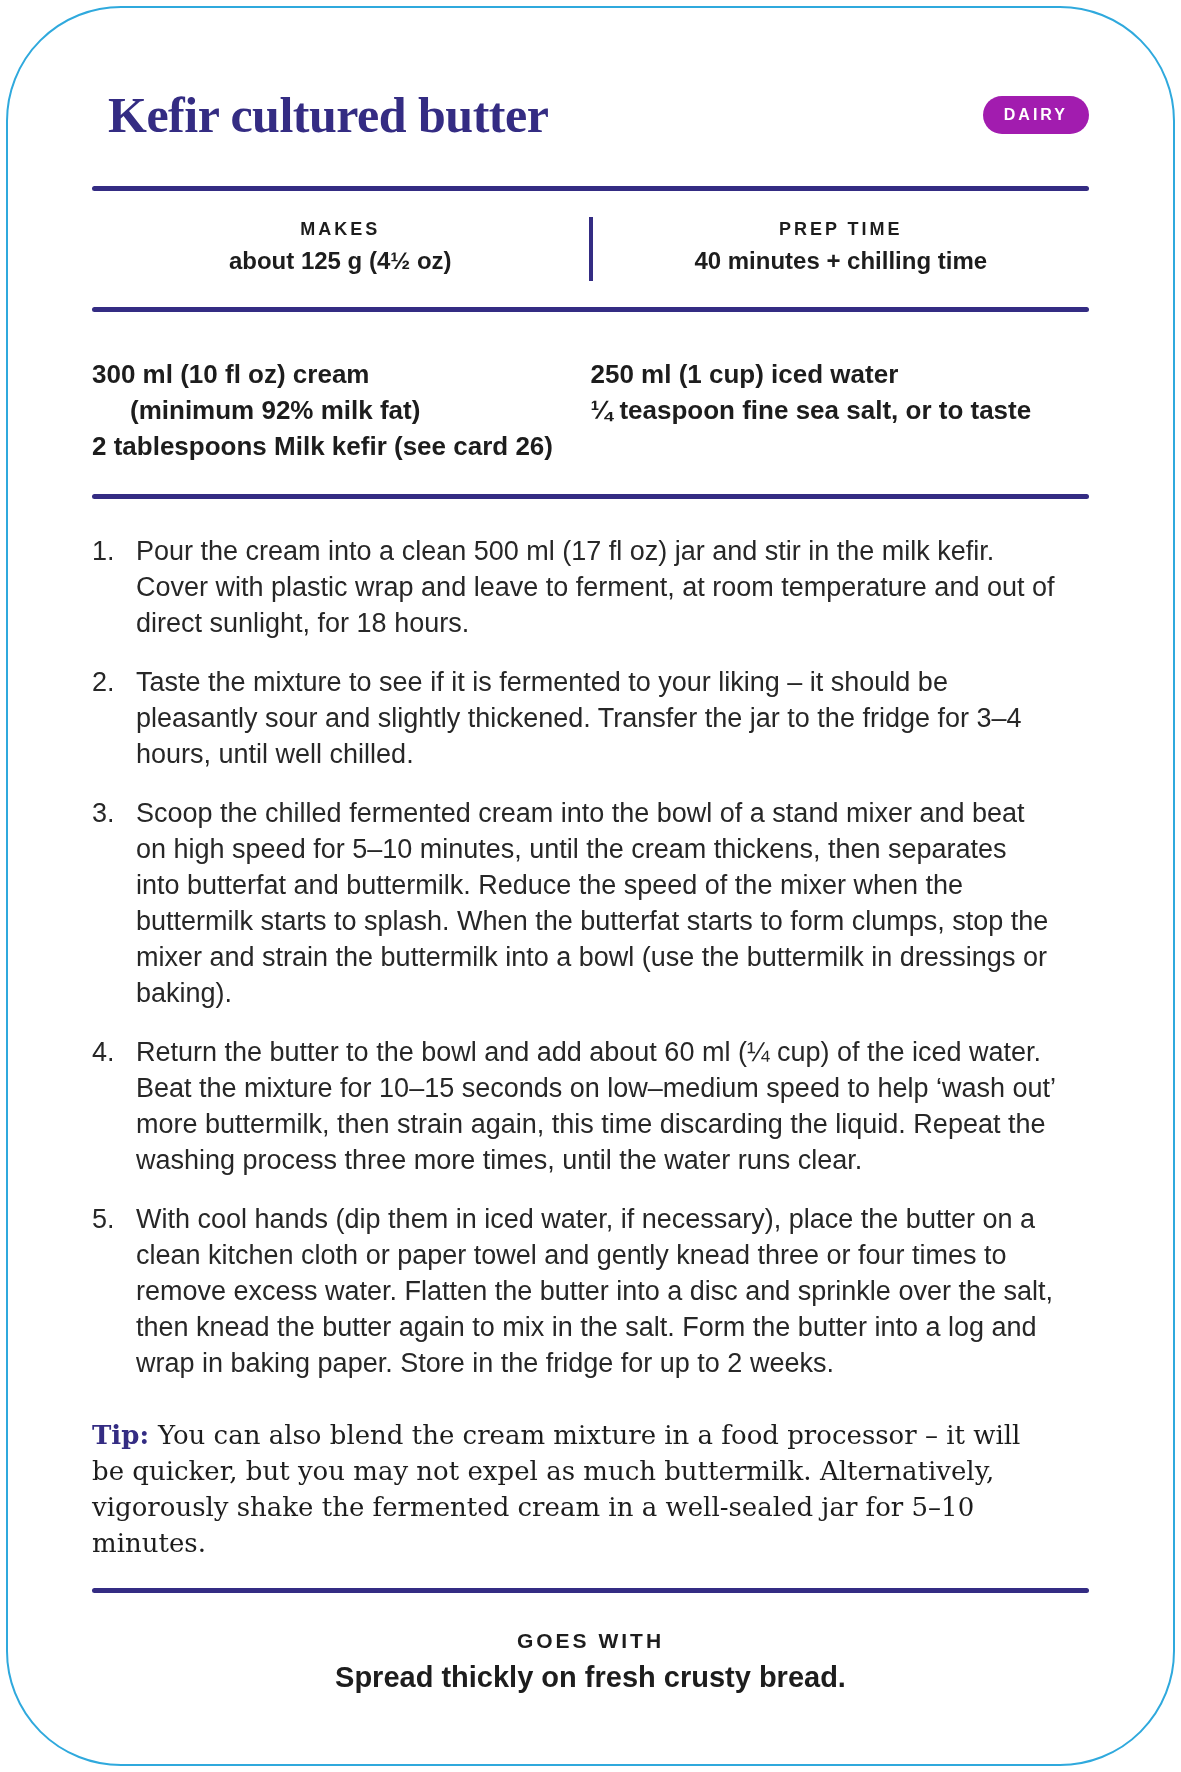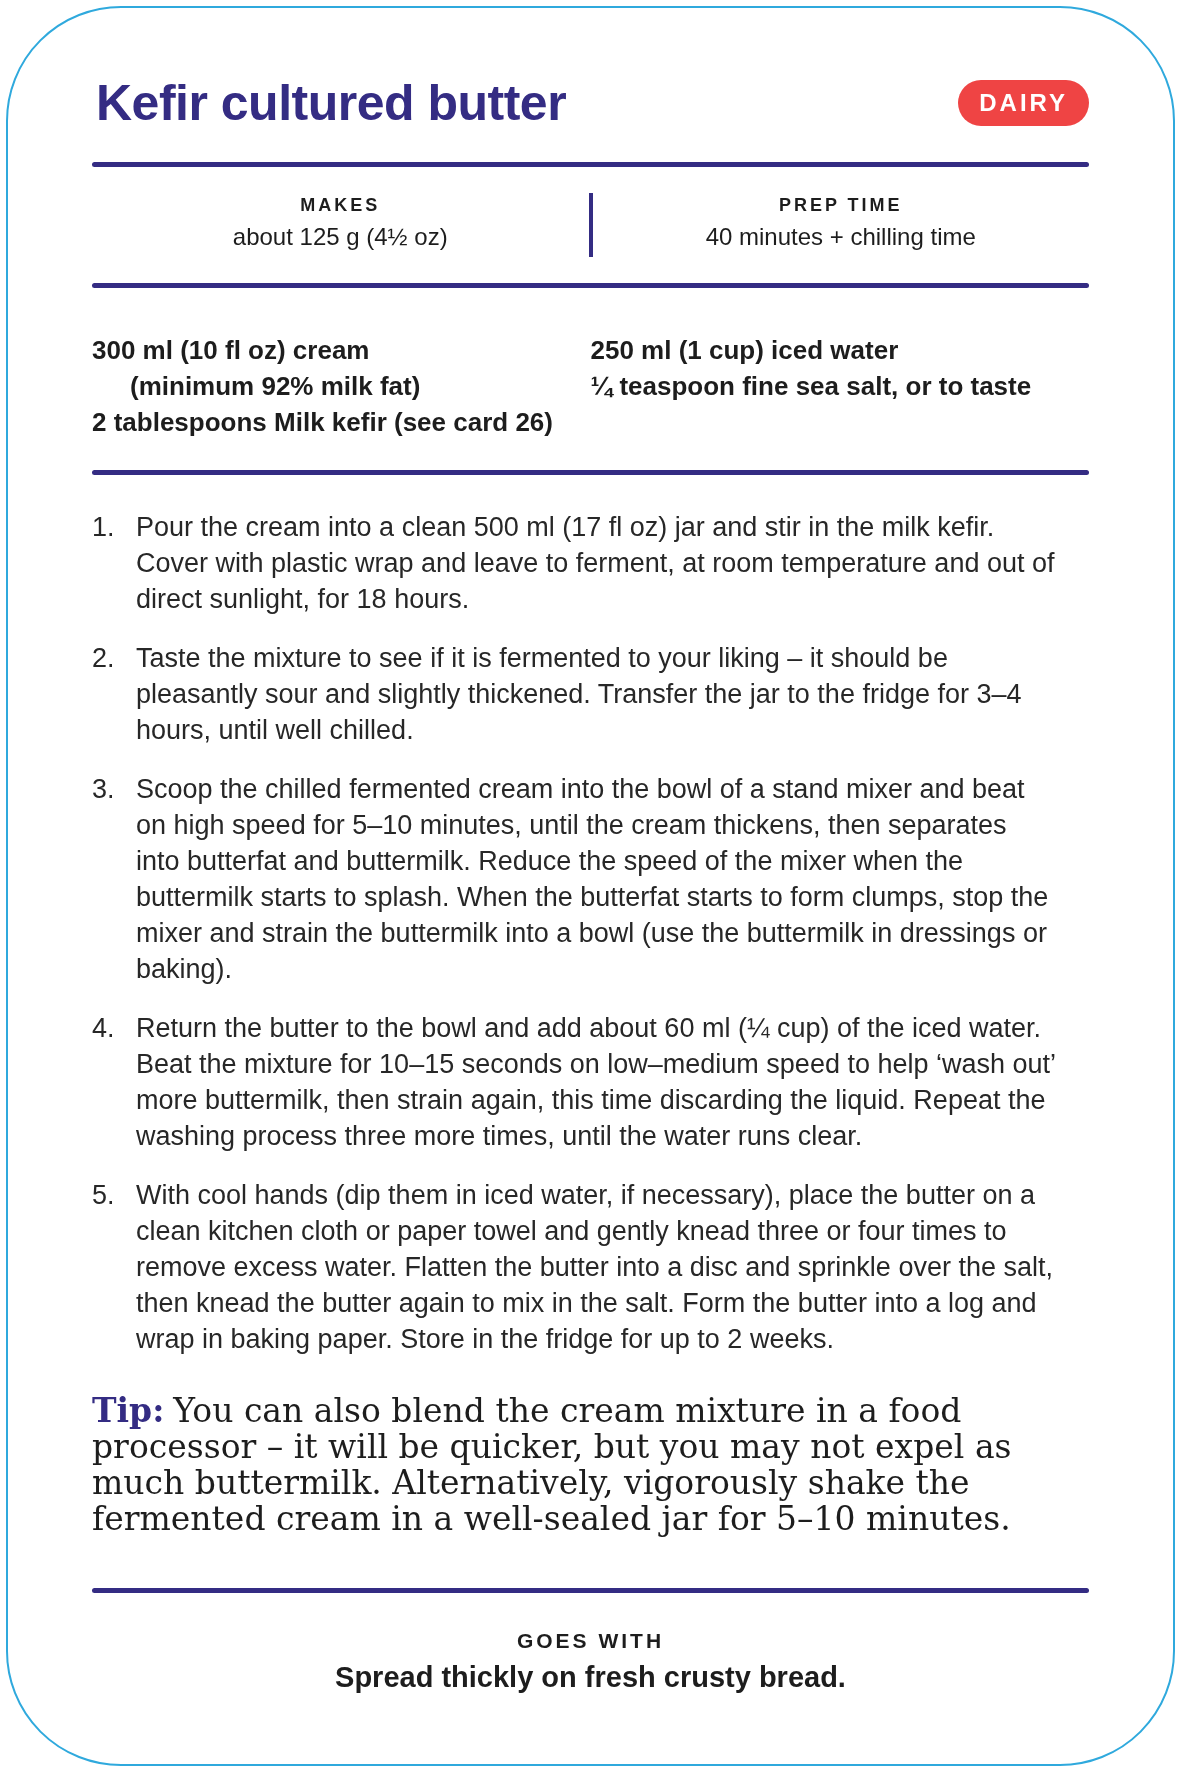--- a/index.html
+++ b/index.html
@@ -20,32 +20,32 @@
   .content { padding: 0 84px; }
 
   
   .card-header {
     display: flex;
     align-items: center;
     justify-content: space-between;
     padding-top: 62px;
   }
   .title {
-    margin: 4px;
-    font-family: Liberation Sans, sans-serif;
+    margin: 16px;
+    font-family: Liberation Serif, serif;
     font-weight: bold;
     font-size: 50px;
     letter-spacing: -0.5px;
     color: #342c83;
   }
   .badge {
-    background: #ef4444;
+    background: #a21caf;
     color: #ffffff;
     font-weight: bold;
-    font-size: 24px;
+    font-size: 16px;
     letter-spacing: 3px;
     padding: 11px 21px;
     border-radius: 28px;
     line-height: 1;
   }
 
   .rule {
     height: 5px;
     background: #342c83;
     border-radius: 3px;
@@ -62,21 +62,21 @@
   .meta-col { flex: 1; padding: 2px 10px 6px; }
   .meta-col + .meta-col { border-left: 4px solid #342c83; }
   .meta-label {
     font-weight: bold;
     font-size: 18px;
     letter-spacing: 3px;
     color: #1d1d1d;
   }
   .meta-value {
     margin-top: 7px;
-    font-weight: normal;
+    font-weight: bold;
     font-size: 24px;
     color: #1d1d1d;
   }
   .rule-2 { margin-top: 22px; }
 
   
   .ingredients {
     display: flex;
     margin-top: 44px;
     margin-bottom: 30px;
@@ -103,21 +103,21 @@
     font-size: 27px;
     line-height: 36px;
   }
   .step-num { flex: none; width: 44px; }
   .step-text { flex: 1; max-width: 920px; }
 
   
   .tip {
     margin: 36px 0 0 0;
     font-family: "DejaVu Serif", serif;
-    font-size: 33px;
+    font-size: 26px;
     line-height: 36px;
     color: #1d1d1d;
     max-width: 960px;
   }
   .tip-label {
     font-weight: bold;
     color: #342c83;
     margin-right: 9px;
   }
 

